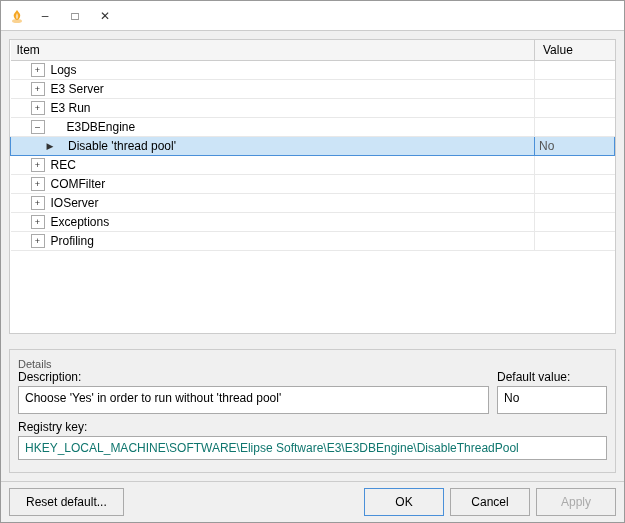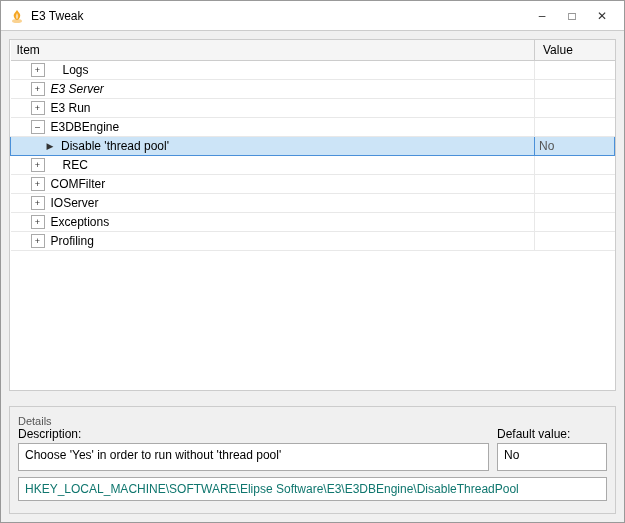--- a/index.html
+++ b/index.html
@@ -219,21 +219,20 @@
 
   <div class="title-bar">
     <div class="title-bar-icon">
       
       <svg width="16" height="16" viewBox="0 0 16 16">
         <ellipse cx="8" cy="13" rx="5" ry="2" fill="#f5a623" opacity="0.5"></ellipse>
         <path d="M8 2 C6 5 4 6 5 9 C5.5 11 7 12 8 12 C9 12 10.5 11 11 9 C12 6 10 5 8 2Z" fill="#f5a623"></path>
         <path d="M8 5 C7 7 6.5 8 7 9.5 C7.3 10.5 7.8 11 8 11 C8.2 11 8.7 10.5 9 9.5 C9.5 8 9 7 8 5Z" fill="#fff" opacity="0.6"></path>
       </svg>
     </div>
-    <span class="title-bar-title">E3 Tweak</span>
     <div class="title-bar-controls">
       <button class="title-btn">–</button>
       <button class="title-btn">□</button>
       <button class="title-btn close">✕</button>
     </div>
   </div>
 
   <div class="content-area">
 
     <div class="tree-panel">
@@ -243,71 +242,71 @@
             <th>Item</th>
             <th>Value</th>
           </tr>
         </thead>
         <tbody id="tree-body">
         <tr>
               <td>
                 <div class="tree-item">
                   <span style="display: inline-block; width: 14px;"></span>
                   <span class="expand-btn">+</span>
-                  <span style="margin-left: 16px;">Logs</span>
-                </div>
-              </td>
-              <td></td>
-            </tr>
-            <tr>
-              <td>
-                <div class="tree-item">
-                  <span style="display: inline-block; width: 14px;"></span>
-                  <span class="expand-btn">+</span>
-                  <span style="margin-left: 4px; font-style: italic;">E3 Server</span>
+                  <span style="margin-left: 4px;">Logs</span>
+                </div>
+              </td>
+              <td></td>
+            </tr>
+            <tr>
+              <td>
+                <div class="tree-item">
+                  <span style="display: inline-block; width: 14px;"></span>
+                  <span class="expand-btn">+</span>
+                  <span style="margin-left: 4px;">E3 Server</span>
                 </div>
               </td>
               <td></td>
             </tr>
             <tr>
               <td>
                 <div class="tree-item">
                   <span style="display: inline-block; width: 14px;"></span>
                   <span class="expand-btn">+</span>
                   <span style="margin-left: 4px;">E3 Run</span>
                 </div>
               </td>
               <td></td>
             </tr>
             <tr>
               <td>
                 <div class="tree-item">
                   <span style="display: inline-block; width: 14px;"></span>
                   <span class="expand-btn">–</span>
-                  <span style="margin-left: 4px;">E3DBEngine</span>
+                  <span style="margin-left: 20px;">E3DBEngine</span>
                 </div>
               </td>
               <td></td>
             </tr>
             <tr class="tree-row-selected">
               <td>
                 <div class="tree-item">
                   <span style="display: inline-block; width: 28px;"></span>
                   <span class="arrow-btn">▶</span>
-                  <span style="margin-left: 4px;">Disable 'thread pool'</span>
+                  <span style="margin-left: 11px;">Disable 'thread pool'</span>
                 </div>
               </td>
               <td>No</td>
             </tr>
             <tr>
               <td>
                 <div class="tree-item">
                   <span style="display: inline-block; width: 14px;"></span>
                   <span class="expand-btn">+</span>
-                  <span style="margin-left: 16px;">REC</span>
+                  <span style="margin-left: 4px;">REC</span>
                 </div>
               </td>
               <td></td>
             </tr>
             <tr>
               <td>
                 <div class="tree-item">
                   <span style="display: inline-block; width: 14px;"></span>
                   <span class="expand-btn">+</span>
                   <span style="margin-left: 4px;">COMFilter</span>
@@ -355,18 +354,26 @@
         <div class="details-col flex1">
           <label>Description:</label>
           <div class="details-box">Choose 'Yes' in order to run without 'thread pool'</div>
         </div>
         <div class="details-col" style="min-width:110px;justify-content:center;">
           <label>Default value:</label>
           <div class="details-box">No</div>
         </div>
       </div>
       <div class="registry-row">
+        <label>Registry key:</label>
         <div class="registry-box">HKEY_LOCAL_MACHINE\SOFTWARE\Elipse Software\E3\E3DBEngine\DisableThreadPool</div>
       </div>
     </div>
   </div>
 
+  <div class="button-bar">
+    <button class="btn">Reset default...</button>
+    <div class="spacer"></div>
+    <button class="btn primary">OK</button>
+    <button class="btn">Cancel</button>
+    <button class="btn" disabled="">Apply</button>
+  </div>
 </div>
 
 </body></html>

